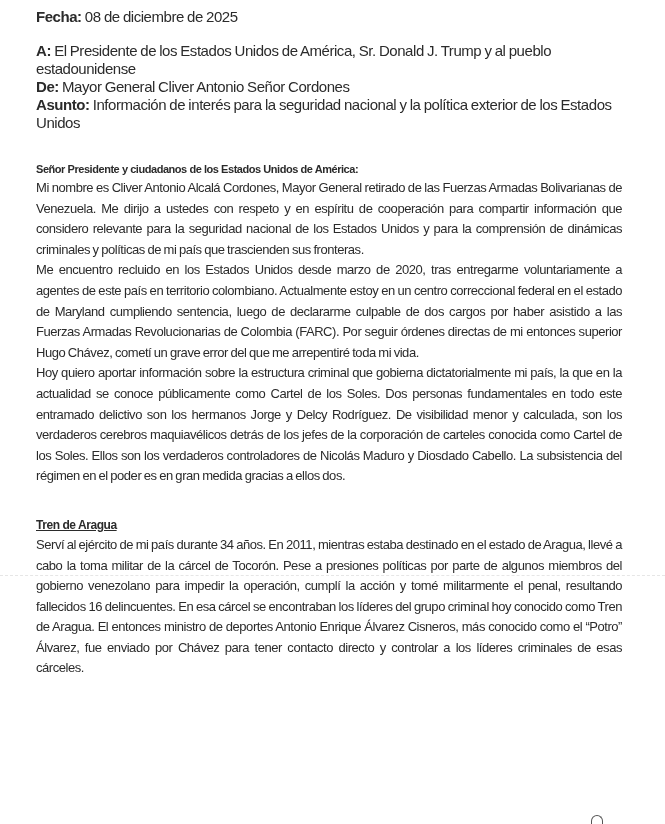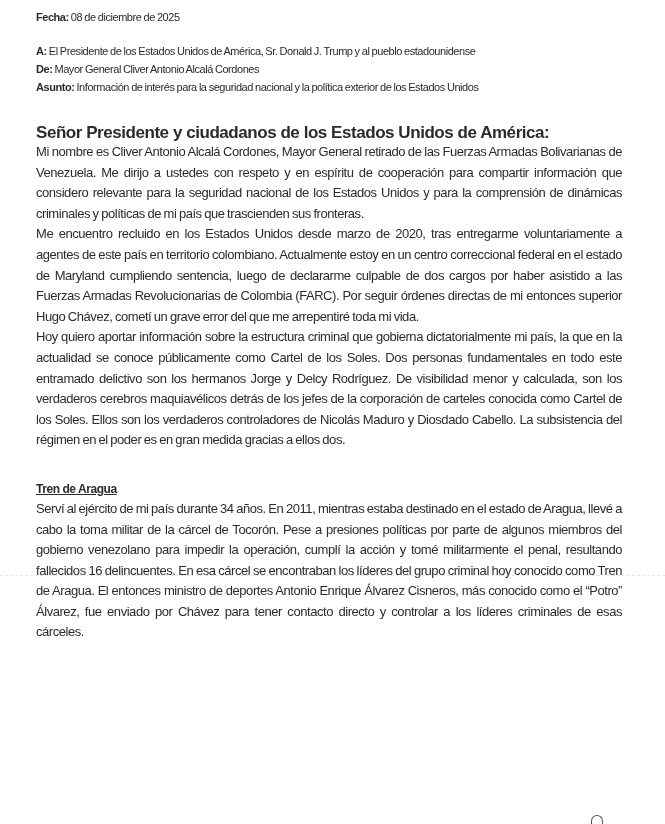--- a/index.html
+++ b/index.html
@@ -15,29 +15,29 @@
       font-family: "Liberation Sans Narrow", "Liberation Sans", sans-serif;
       color: #2b2b2b;
     }
     .page {
       position: absolute;
       left: 36px;
       top: 8px;
       width: 586px;
     }
     .hdr {
-      font-size: 11px;
+      font-size: 15px;
       line-height: 18px;
       letter-spacing: -0.45px;
       word-spacing: -0.5px;
     }
     .hdr b { font-weight: bold; }
     .salutation {
       margin-top: 28px;
-      font-size: 17px;
+      font-size: 11px;
       font-weight: bold;
       letter-spacing: -0.45px;
       line-height: 18px;
     }
     p.body {
       margin: 0;
       font-size: 13px;
       line-height: 20.6px;
       letter-spacing: -0.45px;
       word-spacing: -0.6px;
@@ -79,21 +79,21 @@
 <div class="page">
 
   <div class="hdr">
     <div>
       <b>Fecha:</b><span> 08 de diciembre de 2025</span>
     </div>
     <div style="width:520px;margin-top:16px;">
       <b>A:</b><span> El Presidente de los Estados Unidos de América, Sr. Donald J. Trump y al pueblo estadounidense</span>
     </div>
     <div>
-      <b>De:</b><span> Mayor General Cliver Antonio Alcalá Cordones</span>
+      <b>De:</b><span> Mayor General Cliver Antonio Señor Cordones</span>
     </div>
     <div style="width:586px;">
       <b>Asunto:</b><span> Información de interés para la seguridad nacional y la política exterior de los Estados Unidos</span>
     </div>
   </div>
 
   <div class="salutation">Señor Presidente y ciudadanos de los Estados Unidos de América:</div>
 
   <p class="body gap1">Mi nombre es Cliver Antonio Alcalá Cordones, Mayor General retirado de las Fuerzas Armadas Bolivarianas de Venezuela. Me dirijo a ustedes con respeto y en espíritu de cooperación para compartir información que considero relevante para la seguridad nacional de los Estados Unidos y para la comprensión de dinámicas criminales y políticas de mi país que trascienden sus fronteras.</p>
   <p class="body gap1">Me encuentro recluido en los Estados Unidos desde marzo de 2020, tras entregarme voluntariamente a agentes de este país en territorio colombiano.  Actualmente estoy en un centro correccional federal en el estado de Maryland cumpliendo sentencia, luego de declararme culpable de dos cargos por haber asistido a las Fuerzas Armadas Revolucionarias de Colombia (FARC). Por seguir órdenes directas de mi entonces superior Hugo Chávez, cometí un grave error del que me arrepentiré toda mi vida.</p>

